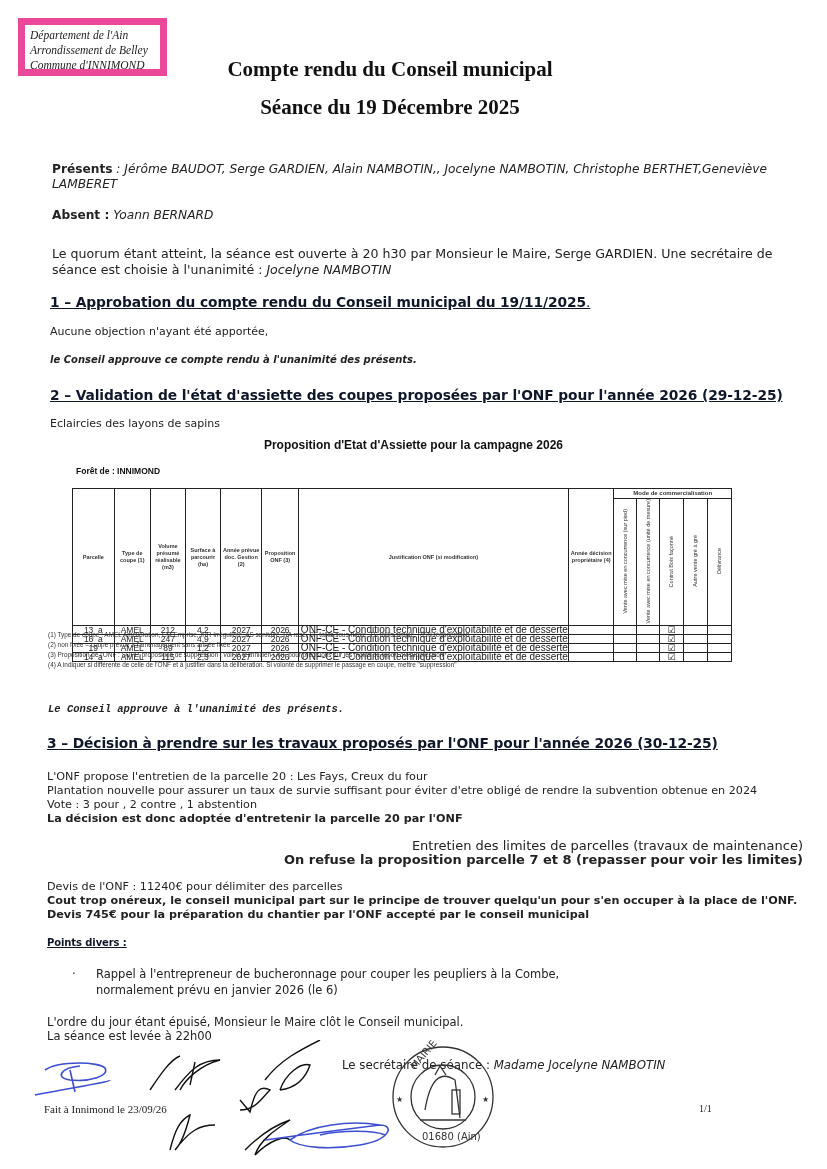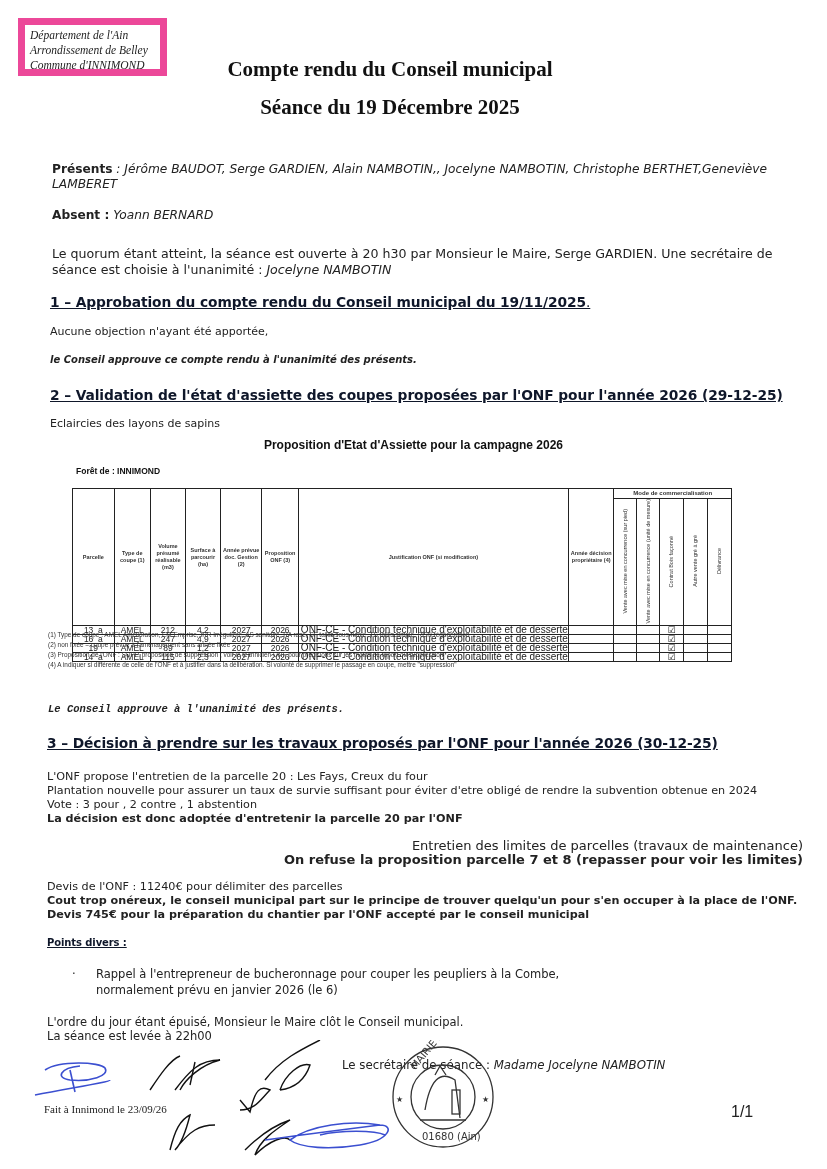--- a/index.html
+++ b/index.html
@@ -202,21 +202,21 @@
 <div class="abs body-text" style="left:47px; top:1015px; font-size:11.5px; line-height:14px;">
   <div>L'ordre du jour étant épuisé, Monsieur le Maire clôt le Conseil municipal.</div>
   <div>La séance est levée à 22h00</div>
 </div>
 
 <div class="abs body-text" style="left:342px; top:1058px; font-size:11.8px;">
   <span>Le secrétaire de séance : </span><span class="it">Madame Jocelyne NAMBOTIN</span>
 </div>
 
 <div class="abs" style="left:44px; top:1103px; font-family:'Liberation Serif', serif; font-size:11px; color:#222;">Fait à Innimond le 23/09/26</div>
-<div class="abs" style="left:699px; top:1103px; font-family:Liberation Sans, sans-serif; font-size:16px; color:#222;margin-left:32px;">1/1</div>
+<div class="abs" style="left:699px; top:1103px; font-family:Liberation Serif, serif; font-size:10px; color:#222;">1/1</div>
 
 <svg class="abs sig" viewBox="0 1040 827 129" width="827" height="129">
   <g fill="none" stroke="#3b4fd0" stroke-width="1.6">
     <path d="M45,1070 C60,1060 100,1062 105,1068 C110,1076 90,1082 70,1080 C55,1078 60,1068 80,1066"></path>
     <path d="M35,1095 C70,1088 110,1082 110,1080"></path>
     <path d="M70,1070 L75,1092"></path>
   </g>
   <g fill="none" stroke="#111" stroke-width="1.4">
     <path d="M150,1090 C160,1075 170,1060 180,1056"></path>
     <path d="M175,1090 C190,1070 200,1060 220,1060 C200,1065 185,1080 180,1090"></path>

